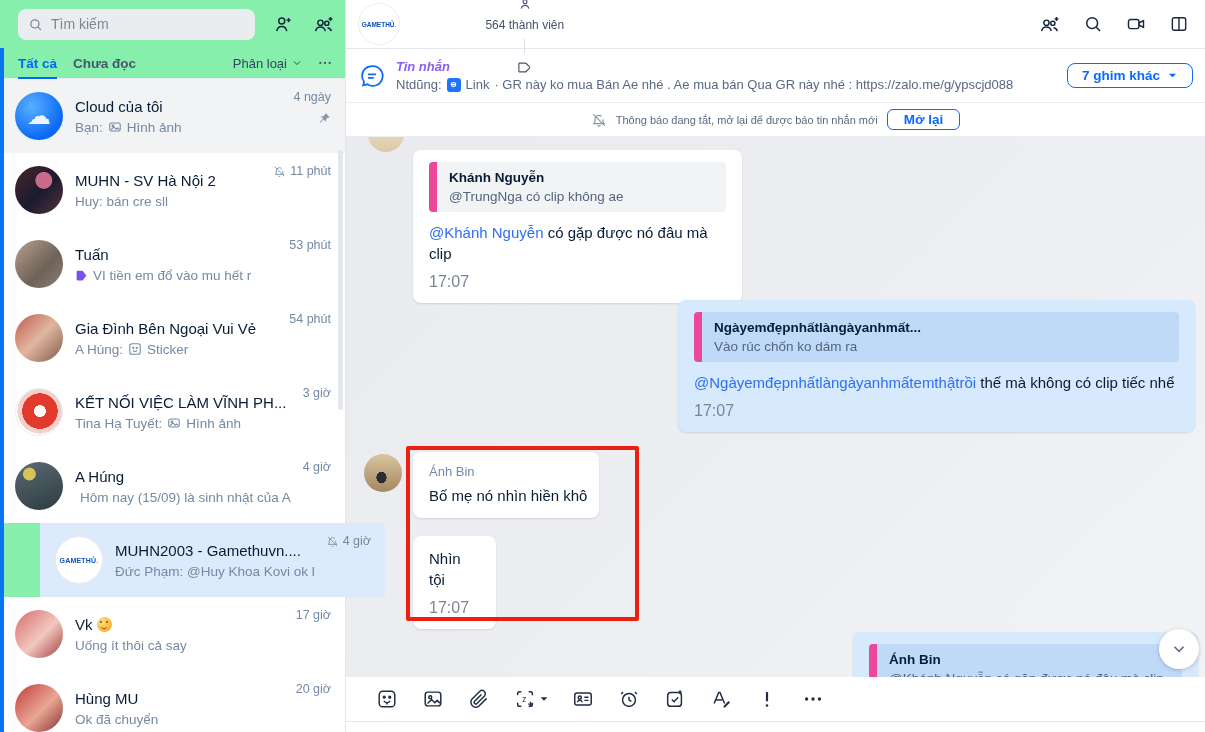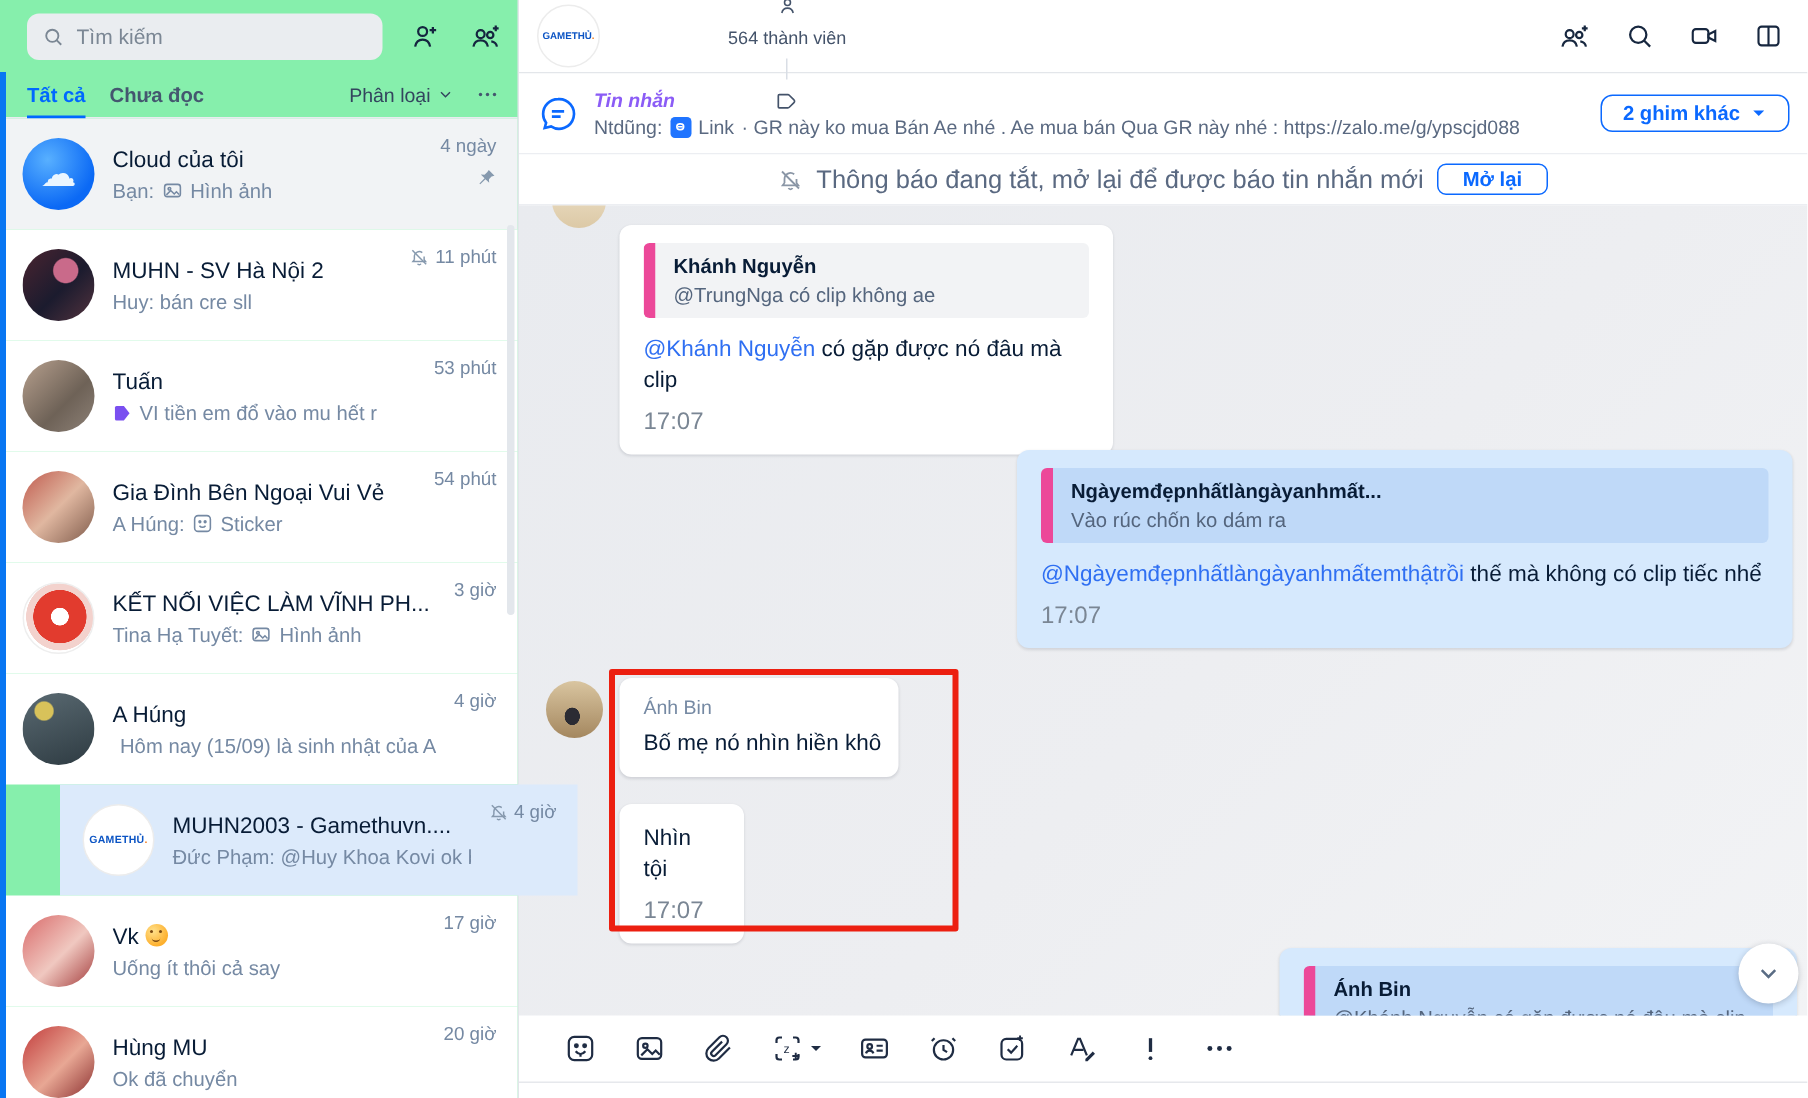--- a/index.html
+++ b/index.html
@@ -93,21 +93,21 @@
   .pin-col { display:flex; flex-direction:column; gap:3px; min-width:0; flex:1; }
   .pin-label { font-size:13px; font-weight:bold; color:#8b5cf6;font-style:italic; }
   .pin-line { font-size:13px; color:#5a6981; display:flex; align-items:center; gap:5px; white-space:nowrap; overflow:hidden; }
   .link-chip { width:14px; height:14px; border-radius:3px; background:#1f74ff; flex:0 0 14px;
                display:flex; align-items:center; justify-content:center; }
   .pin-more { border:1px solid #0b69ff; color:#0b69ff; background:#fff; border-radius:8px; font-size:13.5px;
               font-weight:bold; padding:4px 14px; display:flex; align-items:center; gap:7px; cursor:pointer; white-space:nowrap; }
 
   .notice { height:34px; border-bottom:1px solid #eceef2; display:flex; align-items:center; justify-content:center;
             gap:9px; background:#fff; }
-  .notice .ntext { font-size:17px; color:#5a6981; }
+  .notice .ntext { font-size:11px; color:#5a6981; }
   .notice .nbtn { border:1px solid #0b69ff; color:#0b69ff; background:#fff; border-radius:6px; font-size:13.5px;
                   font-weight:bold; padding:2px 16px; cursor:pointer; }
   .notice .nbell { color:#8a96a6; }
 
   .chat { position:relative; height:540px; overflow:hidden;
           background:linear-gradient(135deg,#e9ebef 0%,#edeef1 55%,#f2f3f5 100%); }
 
   .bubble { position:absolute; border-radius:8px; padding:12px 16px; box-shadow:0 1px 2px rgba(17,27,44,.12); }
   .bubble.in { background:#fff; }
   .bubble.out { background:#d6e9fd; }
@@ -418,21 +418,21 @@
         <span class="link-chip">
           <svg width="9" height="9" viewBox="0 0 24 24" fill="none" stroke="#fff" stroke-width="3">
               <path d="M10 7h3a4 4 0 010 10h-3M14 17h-3a4 4 0 010-10h3M8 12h8"></path>
             </svg>
         </span>
         <span>Link</span>
         <span>· GR này ko mua Bán Ae nhé . Ae mua bán Qua GR này nhé : https://zalo.me/g/ypscjd088</span>
       </div>
     </div>
     <button class="pin-more">
-      <span>2 ghim khác</span>
+      <span>7 ghim khác</span>
       <svg width="11" height="11" viewBox="0 0 24 24" fill="#0b69ff">
           <path d="M4 8l8 8 8-8z"></path>
         </svg>
     </button>
   </div>
 
   <div class="notice">
     <span class="nbell">
       <svg width="16" height="16" viewBox="0 0 24 24" fill="none" stroke="#8a96a6" stroke-width="1.8">
           <path d="M6 15V11a6 6 0 019.7-4.7M18 11v4l1.8 2.3H4.2L6 15"></path>

